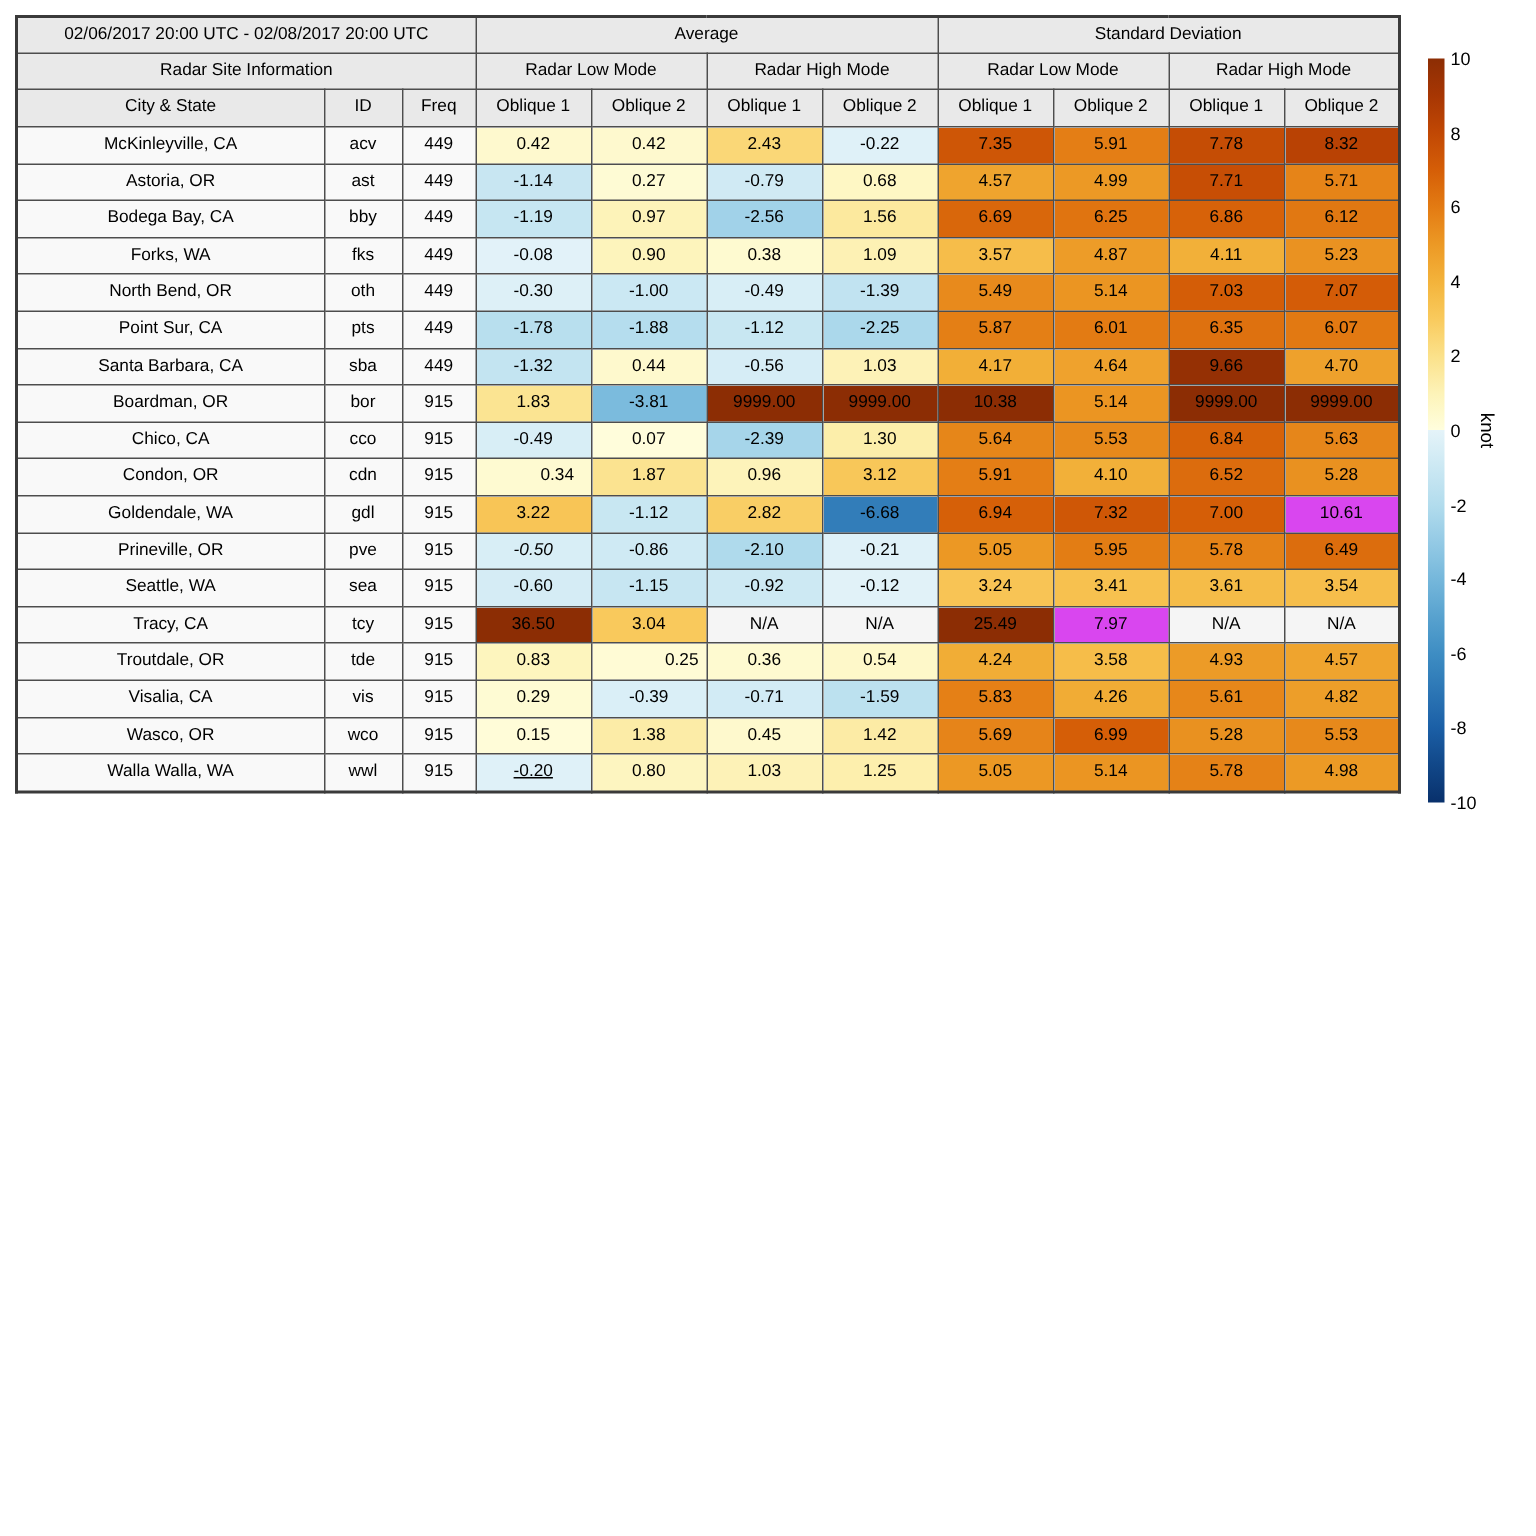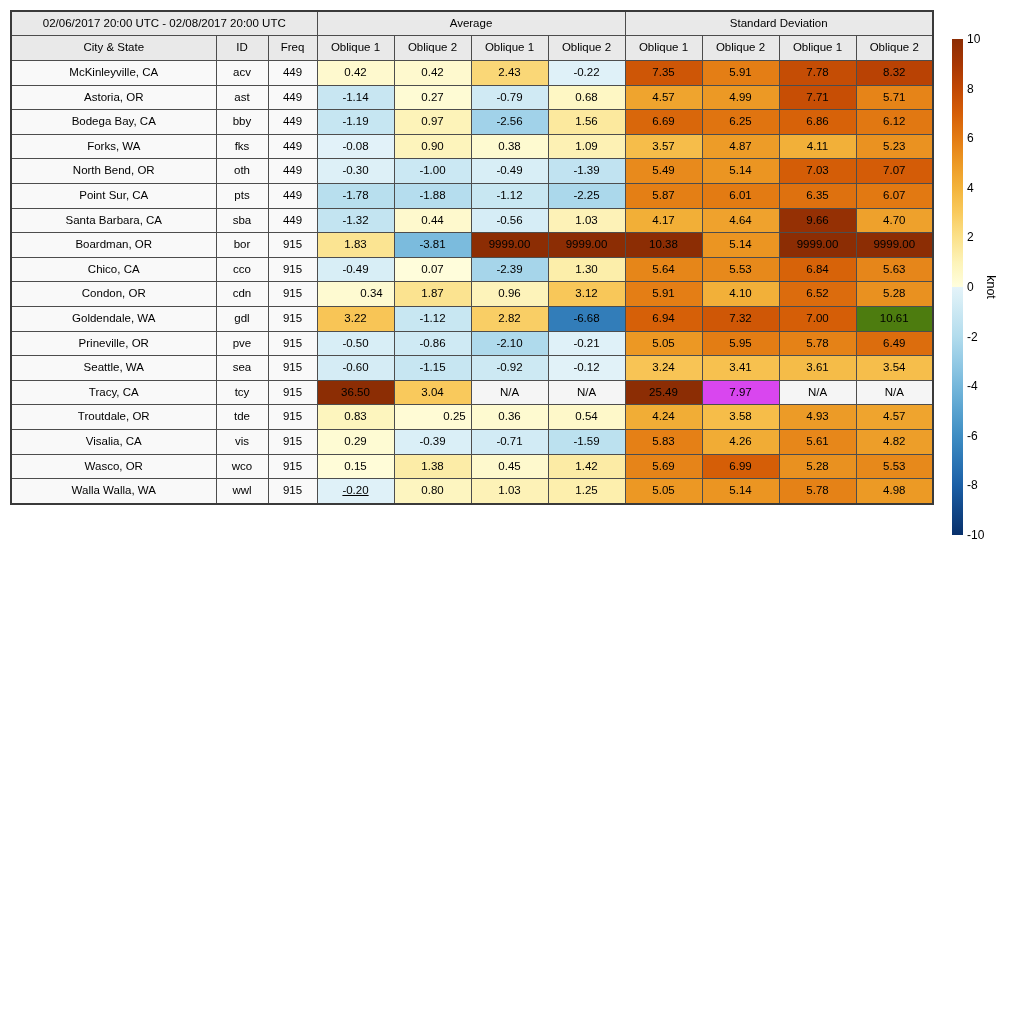--- a/index.html
+++ b/index.html
@@ -40,20 +40,27 @@
         <col style="width:77px">
         <col style="width:77px">
         <col style="width:77px">
     </colgroup>
     <thead>
       <tr class="r-head">
         <td colspan="3">02/06/2017 20:00 UTC - 02/08/2017 20:00 UTC</td>
         <td colspan="4">Average</td>
         <td colspan="4">Standard Deviation</td>
       </tr>
+      <tr class="r-head">
+        <td colspan="3">Radar Site Information</td>
+        <td colspan="2">Radar Low Mode</td>
+        <td colspan="2">Radar High Mode</td>
+        <td colspan="2">Radar Low Mode</td>
+        <td colspan="2">Radar High Mode</td>
+      </tr>
       <tr class="r-cols">
         <td>City &amp; State</td>
         <td>ID</td>
         <td>Freq</td>
         <td>Oblique 1</td>
         <td>Oblique 2</td>
         <td>Oblique 1</td>
         <td>Oblique 2</td>
         <td>Oblique 1</td>
         <td>Oblique 2</td>
@@ -196,27 +203,27 @@
           <td class="info">Goldendale, WA</td>
           <td class="info">gdl</td>
           <td class="info">915</td>
           <td style="background: rgb(248, 197, 86);">3.22</td>
           <td style="background: rgb(200, 231, 242);">-1.12</td>
           <td style="background: rgb(249, 206, 101);">2.82</td>
           <td style="background: rgb(50, 125, 185);">-6.68</td>
           <td style="background: rgb(214, 96, 8);">6.94</td>
           <td style="background: rgb(207, 87, 6);">7.32</td>
           <td style="background: rgb(213, 94, 7);">7.00</td>
-          <td style="background: #4d7c0f;">10.61</td>
+          <td style="background: #d946ef;">10.61</td>
         </tr>
         <tr>
           <td class="info">Prineville, OR</td>
           <td class="info">pve</td>
           <td class="info">915</td>
-          <td style="background: rgb(216, 238, 246);">-0.50</td>
+          <td style="background: rgb(216, 238, 246); font-style: italic;">-0.50</td>
           <td style="background: rgb(207, 234, 244);">-0.86</td>
           <td style="background: rgb(175, 218, 236);">-2.10</td>
           <td style="background: rgb(223, 241, 248);">-0.21</td>
           <td style="background: rgb(236, 152, 36);">5.05</td>
           <td style="background: rgb(227, 125, 20);">5.95</td>
           <td style="background: rgb(229, 130, 23);">5.78</td>
           <td style="background: rgb(220, 109, 13);">6.49</td>
         </tr>
         <tr>
           <td class="info">Seattle, WA</td>

